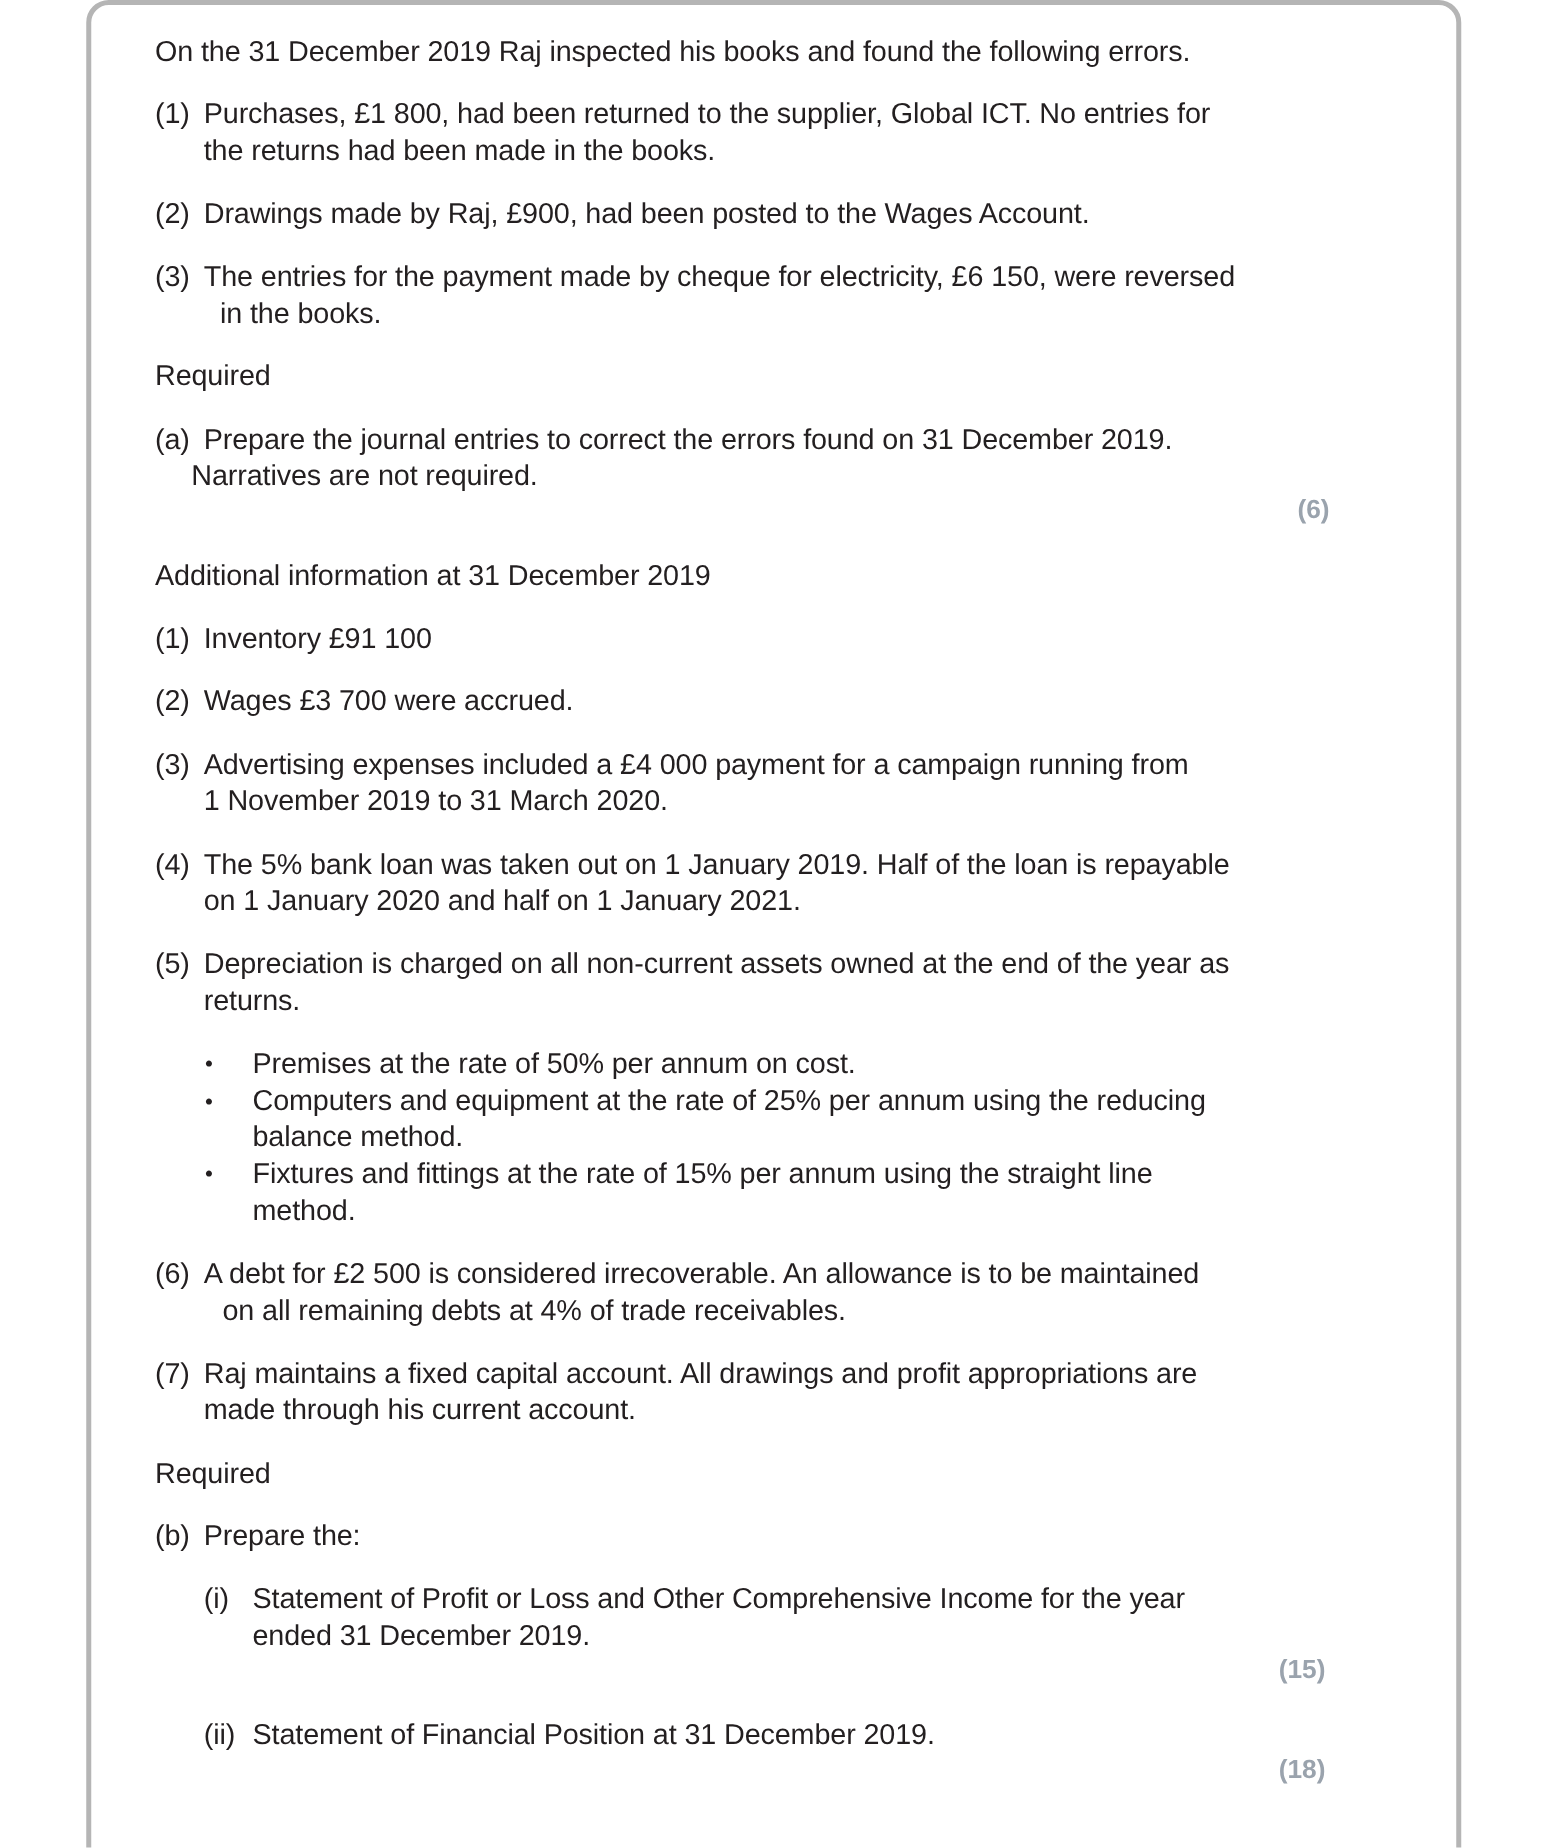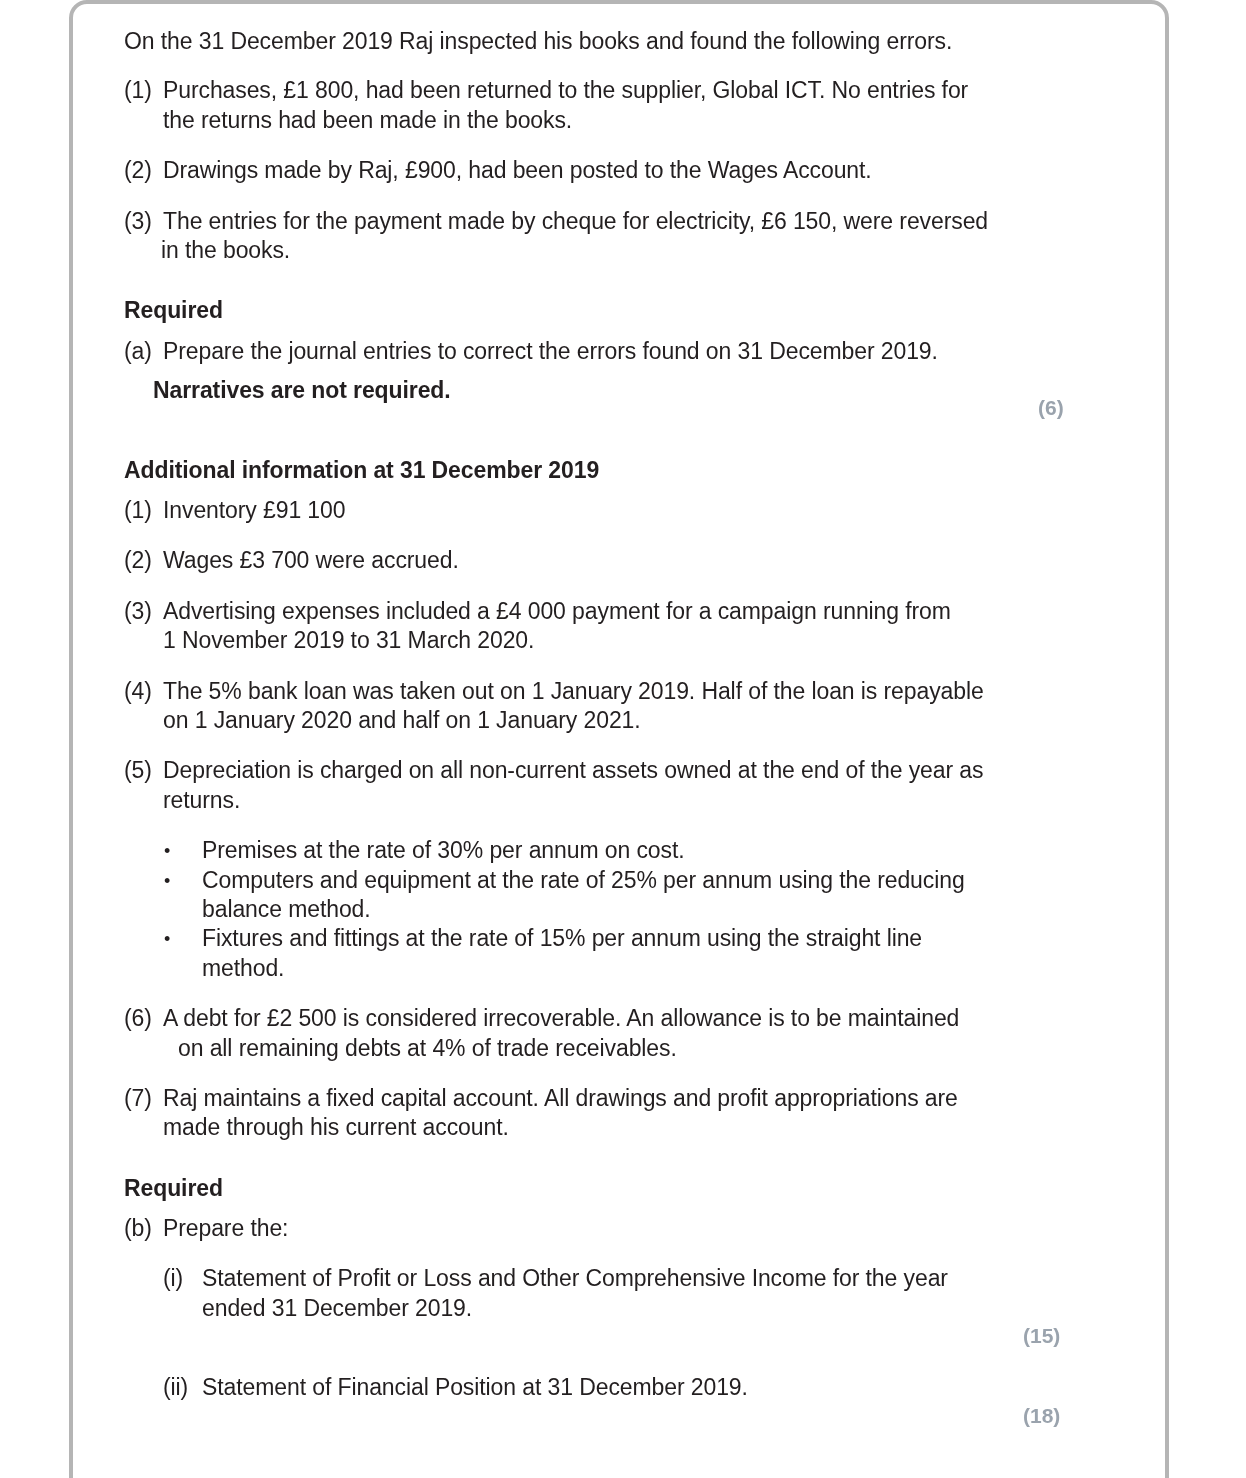--- a/index.html
+++ b/index.html
@@ -1,41 +1,41 @@
 <!DOCTYPE html>
 <html><head>
 <meta charset="utf-8">
 <style>
   html,body{margin:0;padding:0;background:#fff;}
   body{width:1246px;height:1478px;position:relative;overflow:hidden;
        font-family:"Liberation Sans","DejaVu Sans",sans-serif;color:#231f20;}
   .frame{position:absolute;left:69px;top:0;width:1100px;height:1500px;
          border:4px solid #b5b5b5;border-radius:18px;box-sizing:border-box;}
   .t{position:absolute;font-size:23px;line-height:30px;white-space:nowrap;letter-spacing:-0.1px;}
-  .b{font-weight:bold;margin-top:10px;}
+  .b{font-weight:normal;}
   .mark{position:absolute;font-size:21px;font-weight:bold;color:#9aa3ad;}
   .bullet{position:absolute;font-size:18px;}
 </style>
 </head>
 <body>
 
 <div class="frame"></div>
 
 <div class="t" style="left:124px;top:26px">On the 31 December 2019 Raj inspected his books and found the following errors.</div>
 
 <div class="t" style="left:124px;top:75px">(1)</div>
 <div class="t" style="left:163px;top:75px">Purchases, £1 800, had been returned to the supplier, Global ICT. No entries for</div>
 <div class="t" style="left:163px;top:105px">the returns had been made in the books.</div>
 
 <div class="t" style="left:124px;top:155px">(2)</div>
 <div class="t" style="left:163px;top:155px">Drawings made by Raj, £900, had been posted to the Wages Account.</div>
 
 <div class="t" style="left:124px;top:206px">(3)</div>
 <div class="t" style="left:163px;top:206px">The entries for the payment made by cheque for electricity, £6 150, were reversed</div>
-<div class="t" style="left:161px;top:235px">in the books.</div>
+<div class="t" style="left:176px;top:235px">in the books.</div>
 
 <div class="t b" style="left:124px;top:285px">Required</div>
 <div class="t" style="left:124px;top:336px">(a)</div>
 <div class="t" style="left:163px;top:336px">Prepare the journal entries to correct the errors found on 31 December 2019.</div>
 <div class="t b" style="left:153px;top:365px">Narratives are not required.</div>
 <div class="mark" style="left:1038px;top:396px">(6)</div>
 
 <div class="t b" style="left:124px;top:445px">Additional information at 31 December 2019</div>
 
 <div class="t" style="left:124px;top:495px">(1)</div>
@@ -50,21 +50,21 @@
 
 <div class="t" style="left:124px;top:676px">(4)</div>
 <div class="t" style="left:163px;top:676px">The 5% bank loan was taken out on 1 January 2019. Half of the loan is repayable</div>
 <div class="t" style="left:163px;top:705px">on 1 January 2020 and half on 1 January 2021.</div>
 
 <div class="t" style="left:124px;top:755px">(5)</div>
 <div class="t" style="left:163px;top:755px">Depreciation is charged on all non-current assets owned at the end of the year as</div>
 <div class="t" style="left:163px;top:785px">returns.</div>
 
 <div class="bullet" style="left:164px;top:841px">•</div>
-<div class="t" style="left:202px;top:835px">Premises at the rate of 30% per annum on cost.</div>
+<div class="t" style="left:202px;top:835px">Premises at the rate of 50% per annum on cost.</div>
 
 <div class="bullet" style="left:164px;top:871px">•</div>
 <div class="t" style="left:202px;top:865px">Computers and equipment at the rate of 25% per annum using the reducing</div>
 <div class="t" style="left:202px;top:894px">balance method.</div>
 
 <div class="bullet" style="left:164px;top:929px">•</div>
 <div class="t" style="left:202px;top:923px">Fixtures and fittings at the rate of 15% per annum using the straight line</div>
 <div class="t" style="left:202px;top:953px">method.</div>
 
 <div class="t" style="left:124px;top:1003px">(6)</div>

